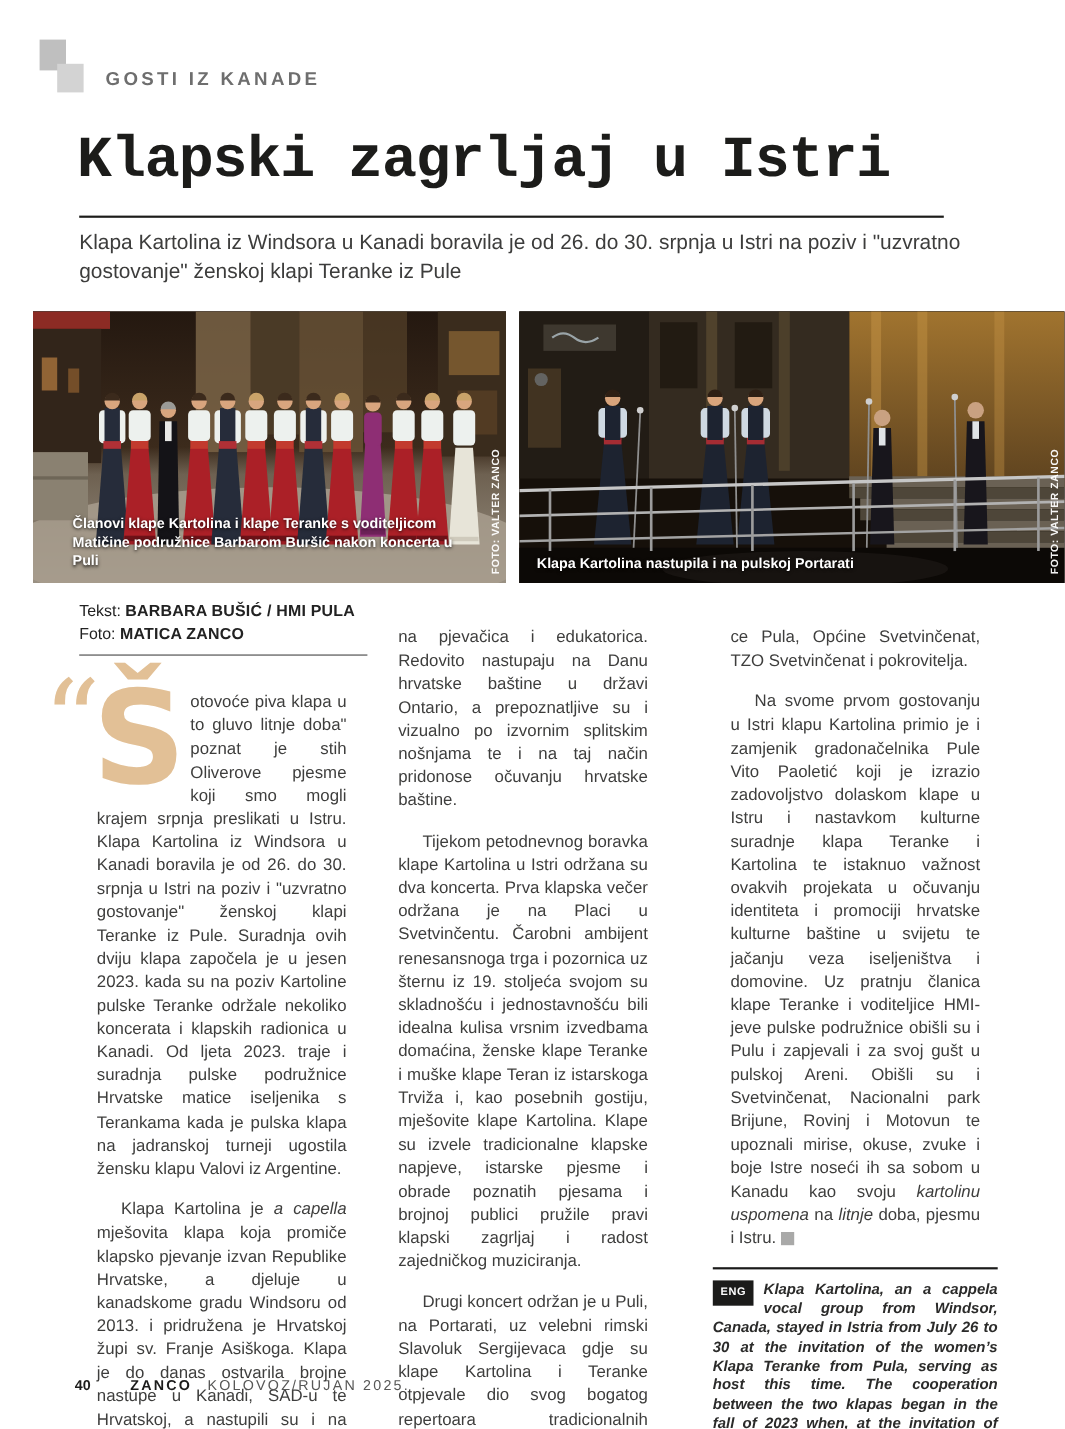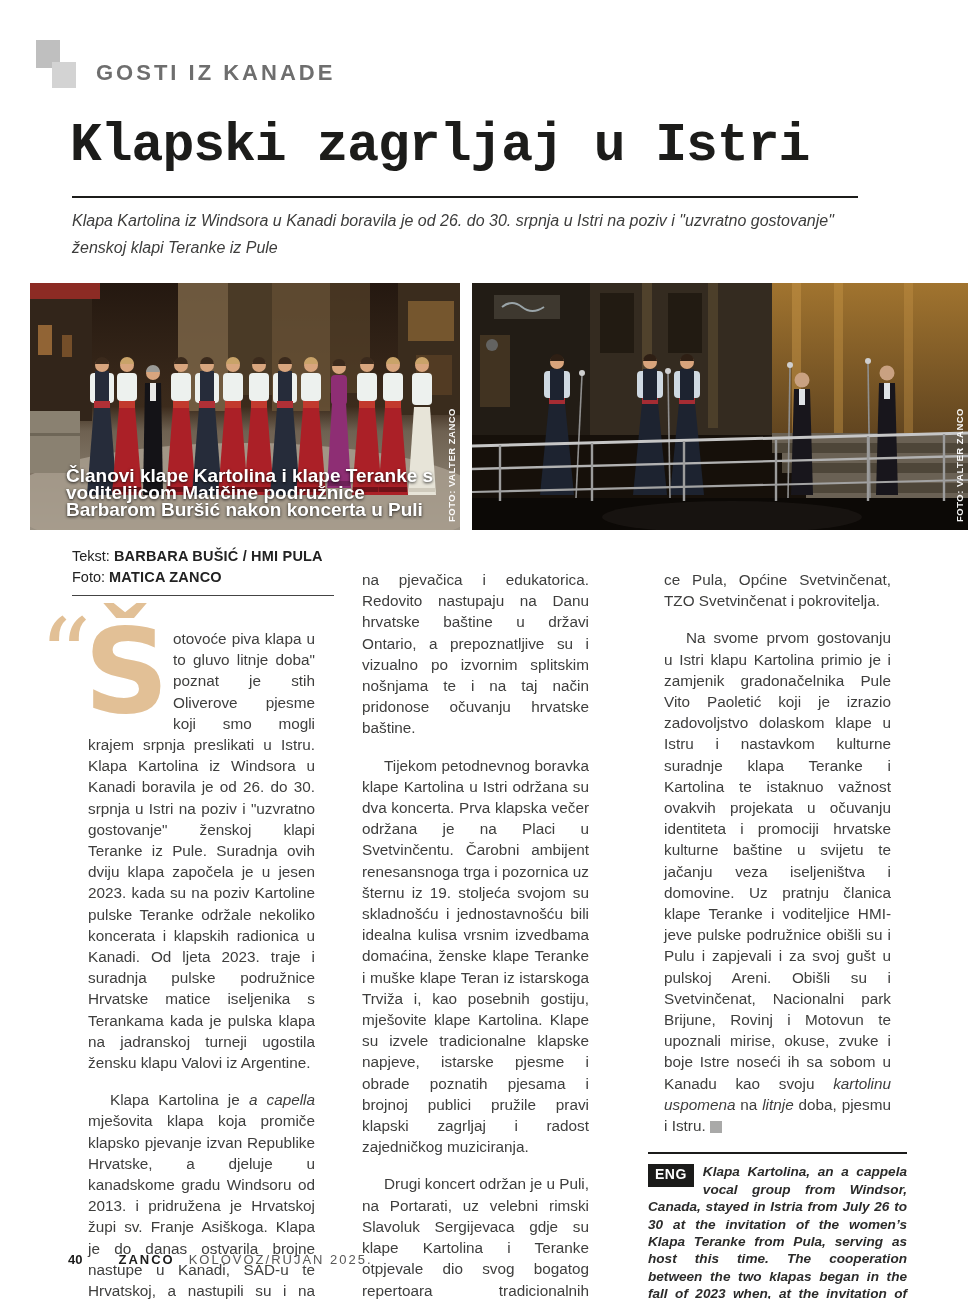--- a/index.html
+++ b/index.html
@@ -4,34 +4,34 @@
 <style>
   html,body{margin:0;padding:0;background:#fff;}
   .page{position:relative;width:968px;height:1299px;background:#ffffff;
         font-family:"Liberation Sans",sans-serif;overflow:hidden;}
 
   
   .kicker{position:absolute;left:36px;top:36px;display:flex;align-items:flex-end;}
   .sq-wrap{position:relative;width:44px;height:48px;margin-right:16px;}
   .sq1{position:absolute;left:0;top:0;width:24px;height:28px;background:#bfbfbf;}
   .sq2{position:absolute;left:16px;top:22px;width:24px;height:26px;background:#d3d3d3;}
-  .kicker-label{font-size:22px;font-weight:bold;letter-spacing:3px;color:#6e6e6e;padding-bottom:2px;margin-top:24px;}
+  .kicker-label{font-size:17px;font-weight:bold;letter-spacing:3px;color:#6e6e6e;padding-bottom:2px;margin-top:24px;}
 
   
   .title{position:absolute;left:70px;top:116px;font-family:Liberation Mono, monospace;
          font-weight:bold;font-size:53px;color:#1c1c1a;letter-spacing:-1px;white-space:nowrap;}
   .title-rule{position:absolute;left:72px;top:196px;width:786px;height:2px;background:#1c1c1a;}
-  .subtitle{position:absolute;left:72px;top:207px;width:815px;font-size:16px;line-height:27px;color:#3d3d3c;font-style:italic;}
+  .subtitle{position:absolute;left:72px;top:207px;width:815px;font-size:19px;line-height:27px;color:#3d3d3c;}
 
   
   .photo{position:absolute;top:283px;height:247px;overflow:hidden;background:#201710;}
   .photo svg{position:absolute;left:0;top:0;width:100%;height:100%;}
   .photo-left{left:30px;width:430px;}
   .photo-right{left:472px;width:496px;}
-  .photo-caption{position:absolute;color:#fff;font-weight:bold;font-size:19px;line-height:17px;
+  .photo-caption{position:absolute;color:#fff;font-weight:bold;font-size:13px;line-height:17px;
                  text-shadow:0 1px 3px rgba(0,0,0,.85);}
   .photo-left .photo-caption{left:36px;bottom:12px;width:370px;}
   .photo-right .photo-caption{left:16px;bottom:10px;width:430px;}
   .photo-credit{position:absolute;right:3px;bottom:8px;color:#fff;font-size:9.5px;font-weight:bold;
                 letter-spacing:.5px;writing-mode:vertical-rl;transform:rotate(180deg);opacity:.95;}
 
   
   .byline{position:absolute;left:72px;top:546px;width:262px;font-size:14.5px;color:#222;line-height:21px;}
   .byline .name{font-weight:bold;letter-spacing:.2px;}
   .byline-rule{margin-top:7px;height:1px;background:#444;}
@@ -47,21 +47,21 @@
   .dc-quote{position:absolute;left:-3px;top:-22px;font-family:"DejaVu Serif",serif;
             font-size:102px;line-height:1;color:#e2c096;}
   .dc-letter{position:absolute;right:4px;top:-16px;font-size:118px;line-height:1;
              font-weight:bold;color:#e2c096;font-family:"DejaVu Sans",sans-serif;}
   .endmark{display:inline-block;width:12px;height:12px;background:#a9a9a8;color:#fff;
            font-size:9px;font-weight:bold;line-height:12px;text-align:center;margin-left:4px;vertical-align:1px;}
 
   
   .eng{margin-top:16px;border-top:2px solid #1b1b1a;padding-top:9px;font-style:italic;font-weight:bold;
        font-size:13.6px;line-height:17.4px;color:#2b2b2a;text-align:justify;}
-  .eng-badge{float:left;font-style:normal;background:#1b1b1a;color:#fff;font-size:14px;
+  .eng-badge{float:left;font-style:normal;background:#1b1b1a;color:#fff;font-size:10px;
              font-weight:bold;padding:2px 7px 3px;margin:1px 9px 2px 0;letter-spacing:.5px;}
 
   
   .footer{position:absolute;left:25px;top:1252px;font-size:13px;letter-spacing:2px;color:#575756;
           display:flex;align-items:baseline;}
   .footer .pagenum{font-weight:bold;color:#1c1c1b;letter-spacing:0;margin-right:36px;margin-left:43px;}
   .footer .mag{font-weight:bold;color:#1c1c1b;margin-right:14px;}
 </style>
 </head>
 <body>
@@ -307,20 +307,21 @@
         <g stroke="#9c9c9c" stroke-width="2.4">
           <line x1="28" y1="162" x2="28" y2="218"></line>
             <line x1="120" y1="160" x2="120" y2="218"></line>
           <line x1="212" y1="158" x2="212" y2="218"></line>
             <line x1="304" y1="156" x2="304" y2="218"></line>
           <line x1="396" y1="153" x2="396" y2="218"></line>
             <line x1="472" y1="151" x2="472" y2="218"></line>
         </g>
       </g>
     </svg>
+    <div class="photo-caption">Klapa Kartolina nastupila i na pulskoj Portarati</div>
     <div class="photo-credit">FOTO: VALTER ZANCO</div>
   </div>
 
   <div class="byline">
     <div>
       <span class="label">Tekst:</span>
       <span class="name">BARBARA BUŠIĆ / HMI PULA</span>
     </div>
     <div>
       <span class="label">Foto:</span>

